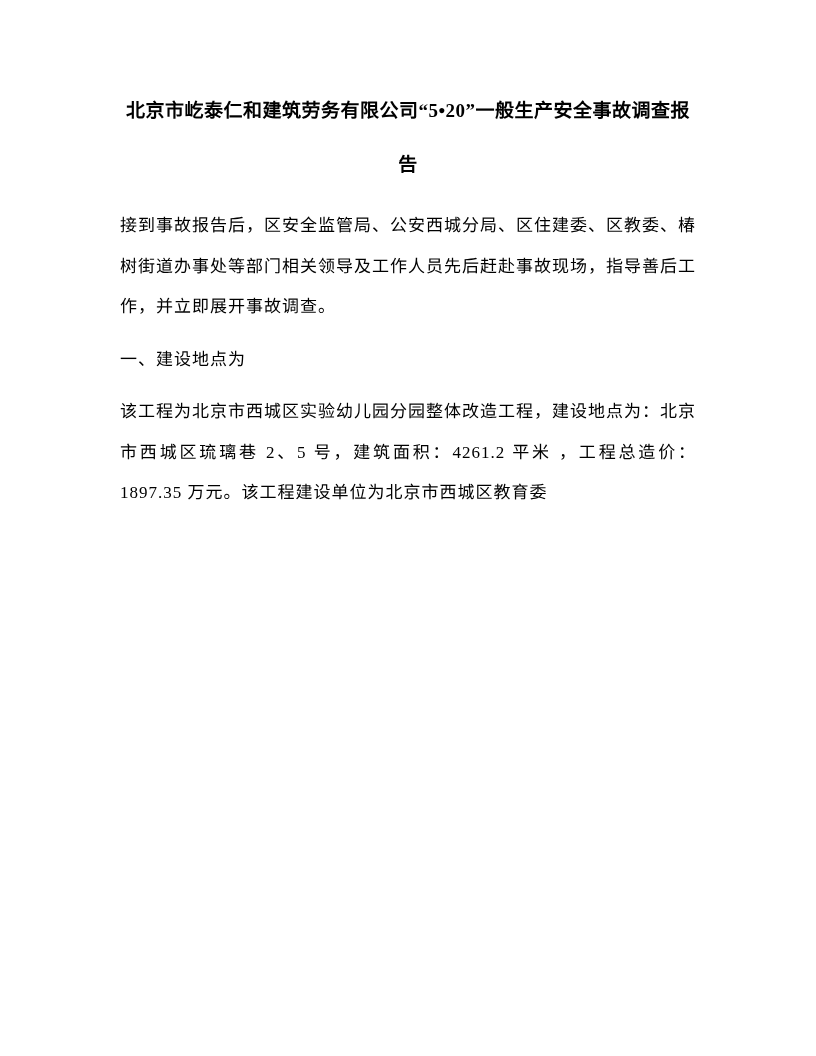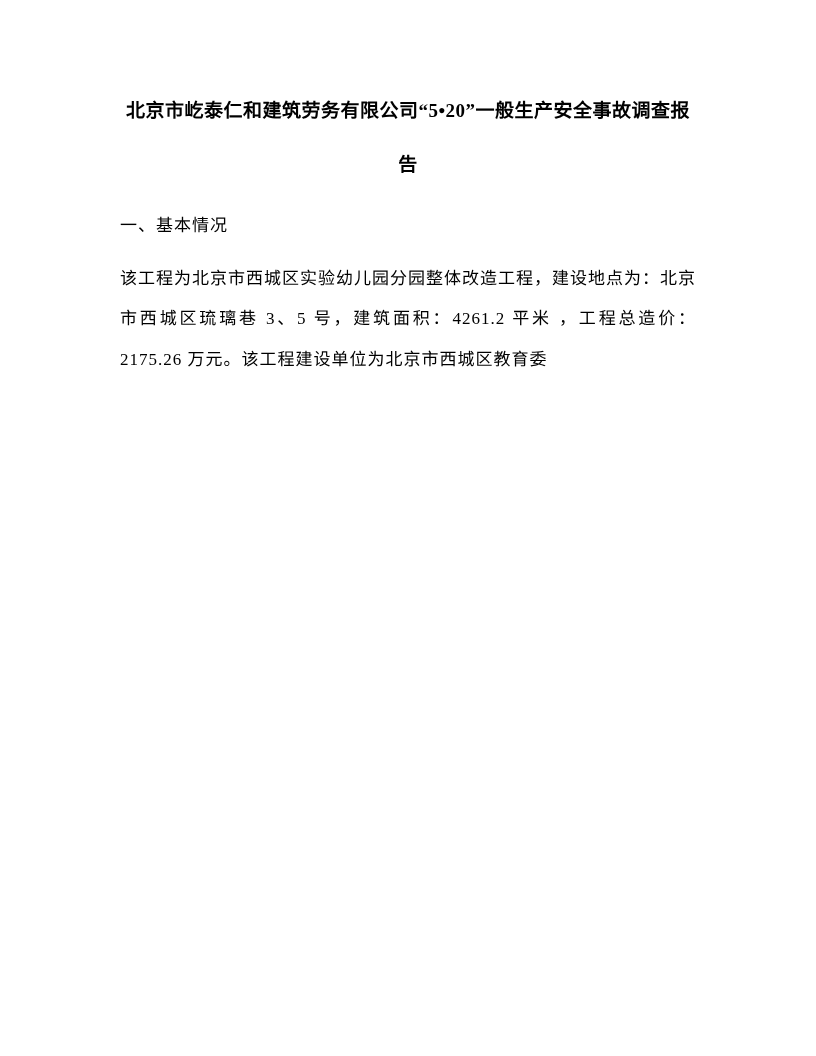--- a/index.html
+++ b/index.html
@@ -42,18 +42,19 @@
     letter-spacing: 1px;
   }
 </style>
 </head>
 <body>
 
 <div class="page">
   <h1 class="doc-title">北京市屹泰仁和建筑劳务有限公司“5•20”一般生产安全事故调查报告</h1>
 
 
+  <p class="body-par">接到事故报告后，区安全监管局、公安西城分局、区住建委、区教委、椿树街道办事处等部门相关领导及工作人员先后赶赴事故现场，指导善后工作，并立即展开事故调查。</p>
 
 
-  <h2 class="section-heading">一、基本情况</h2>
+  <h2 class="section-heading">一、建设地点为</h2>
 
-  <p class="body-par">该工程为北京市西城区实验幼儿园分园整体改造工程，建设地点为：北京市西城区琉璃巷 3、5 号，建筑面积：4261.2 平米 ，工程总造价：2175.26 万元。该工程建设单位为北京市西城区教育委</p>
+  <p class="body-par">该工程为北京市西城区实验幼儿园分园整体改造工程，建设地点为：北京市西城区琉璃巷 2、5 号，建筑面积：4261.2 平米 ，工程总造价：1897.35 万元。该工程建设单位为北京市西城区教育委</p>
 </div>
 
 </body></html>

